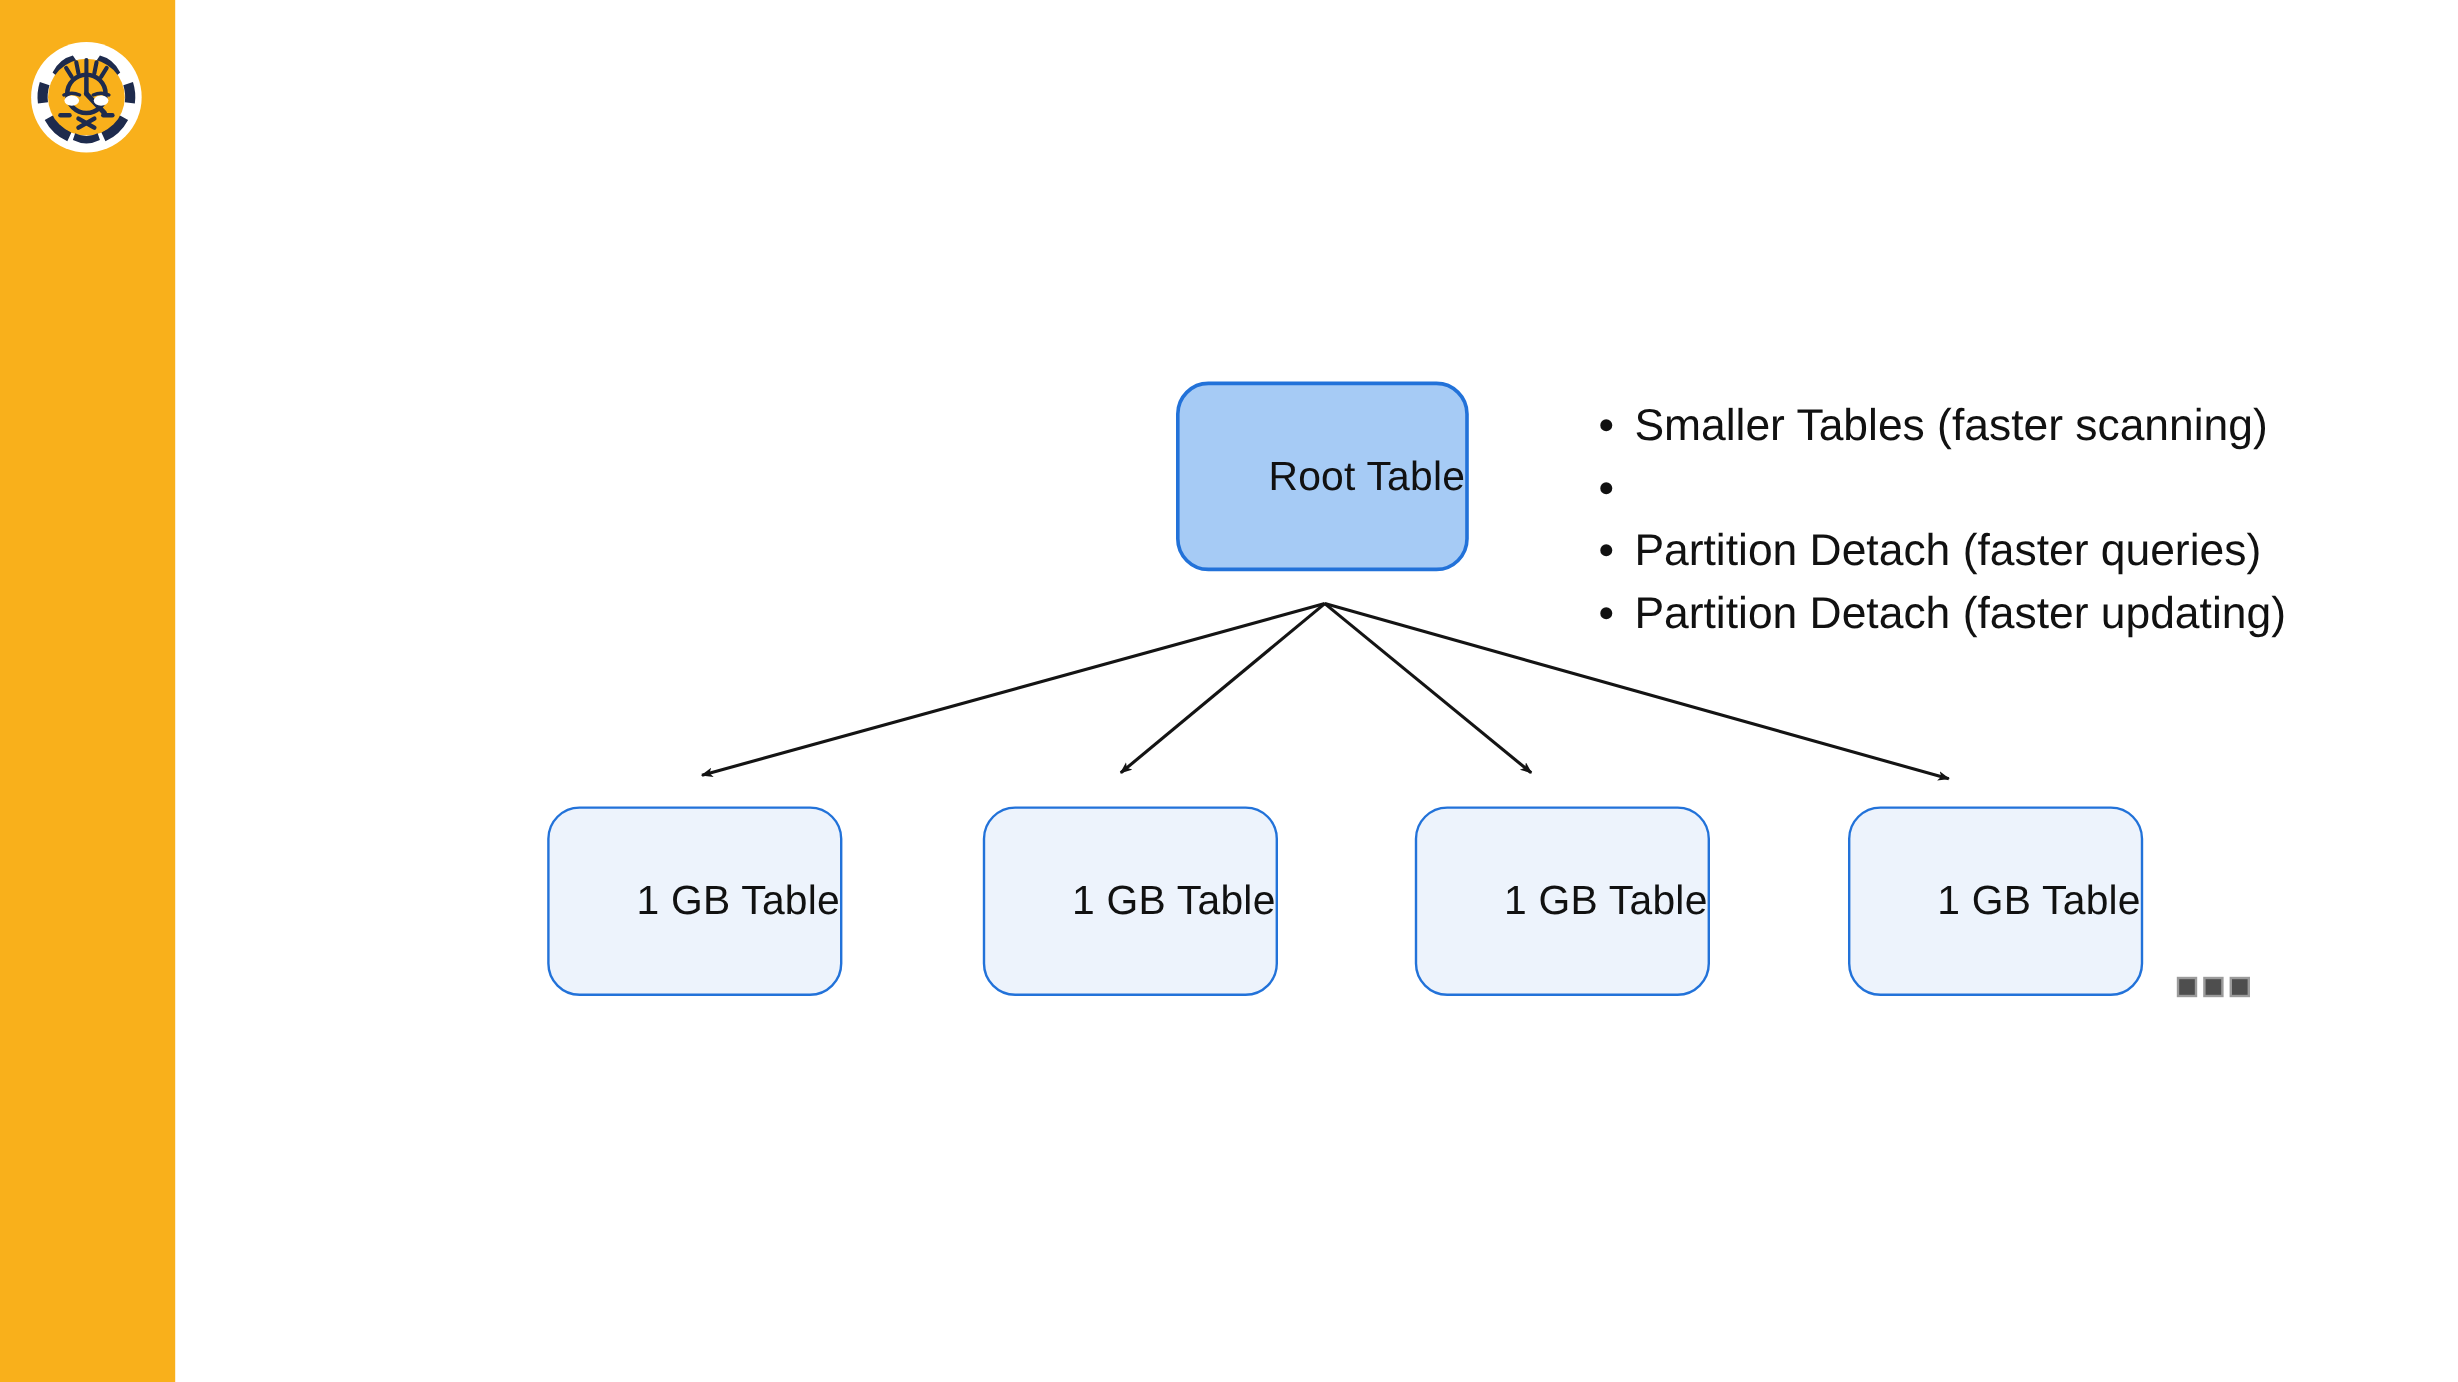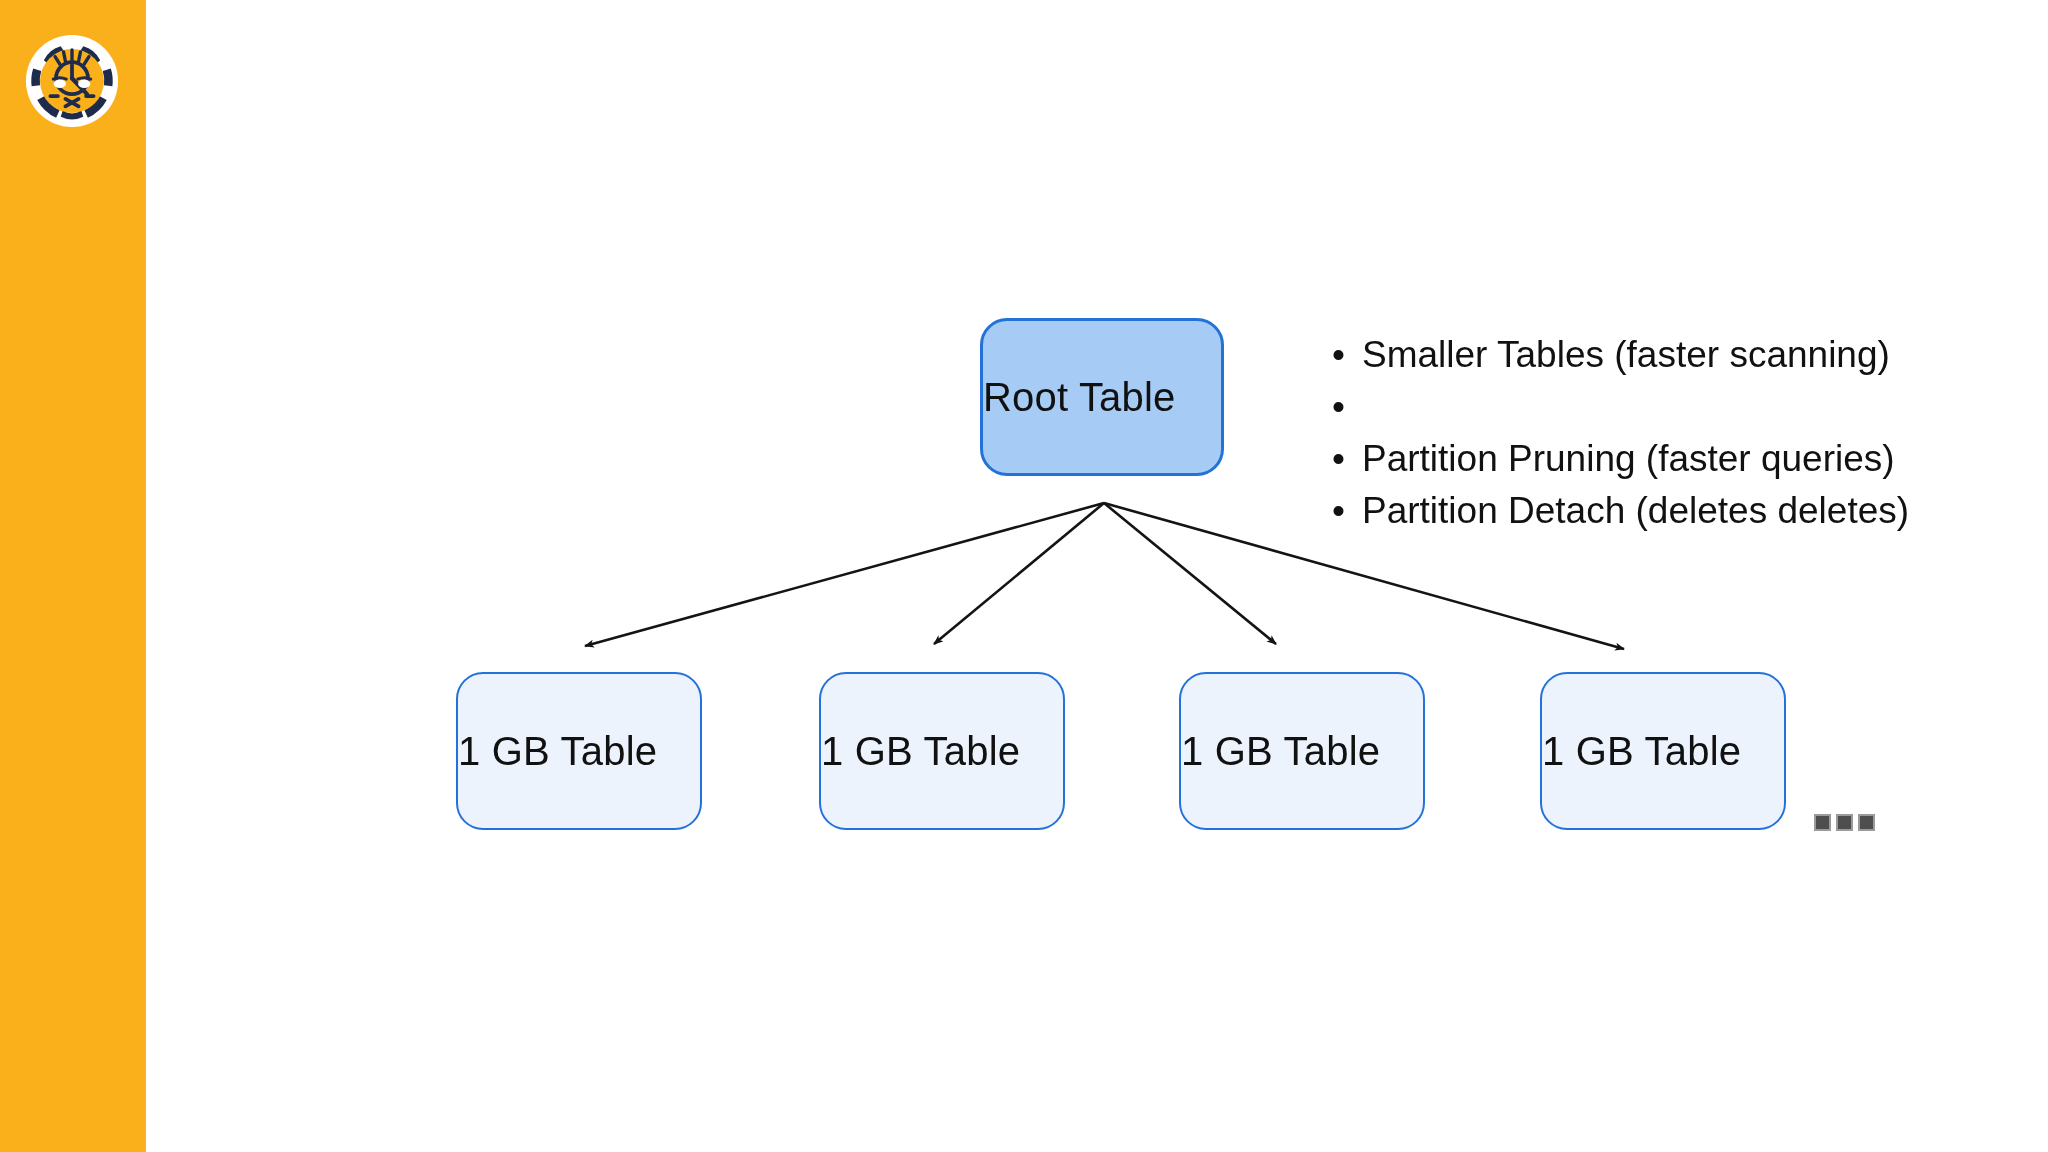--- a/index.html
+++ b/index.html
@@ -23,22 +23,22 @@
   .sidebar{
     position:absolute;left:0;top:0;width:146px;height:1152px;
     background:var(--sidebar-bg);
   }
   .logo{
     position:absolute;left:25px;top:34px;width:94px;height:94px;
   }
   .stage{position:absolute;left:0;top:0;width:2048px;height:1152px;}
   .node{
     position:absolute;box-sizing:border-box;border-radius:27px;
-    display:flex;align-items:center;justify-content:flex-start;
-    font-size:40px;letter-spacing:.2px;color:var(--ink);
+    display:flex;align-items:center;justify-content:flex-end;
+    font-size:34px;letter-spacing:.2px;color:var(--ink);
   }
   .node-root{
     left:980px;top:318px;width:244px;height:158px;
     background:var(--root-fill);border:3px solid var(--accent);
   }
   .node-child{
     top:672px;width:246px;height:158px;
     background:var(--child-fill);border:2px solid var(--accent);margin-left:15px;
   }
   .child-0{left:441px;}
@@ -155,21 +155,21 @@
   <ul class="benefits">
     <li class="benefit">
       <span class="bullet">•</span>
       <span>Smaller Tables (faster scanning)</span>
     </li>
     <li class="benefit">
       <span class="bullet">•</span>
     </li>
     <li class="benefit">
       <span class="bullet">•</span>
-      <span>Partition Pruning (faster queries)</span>
+      <span>Partition Detach (faster queries)</span>
     </li>
     <li class="benefit">
       <span class="bullet">•</span>
-      <span>Partition Detach (deletes deletes)</span>
+      <span>Partition Detach (faster updating)</span>
     </li>
   </ul>
 
 </div>
 
 </body></html>

